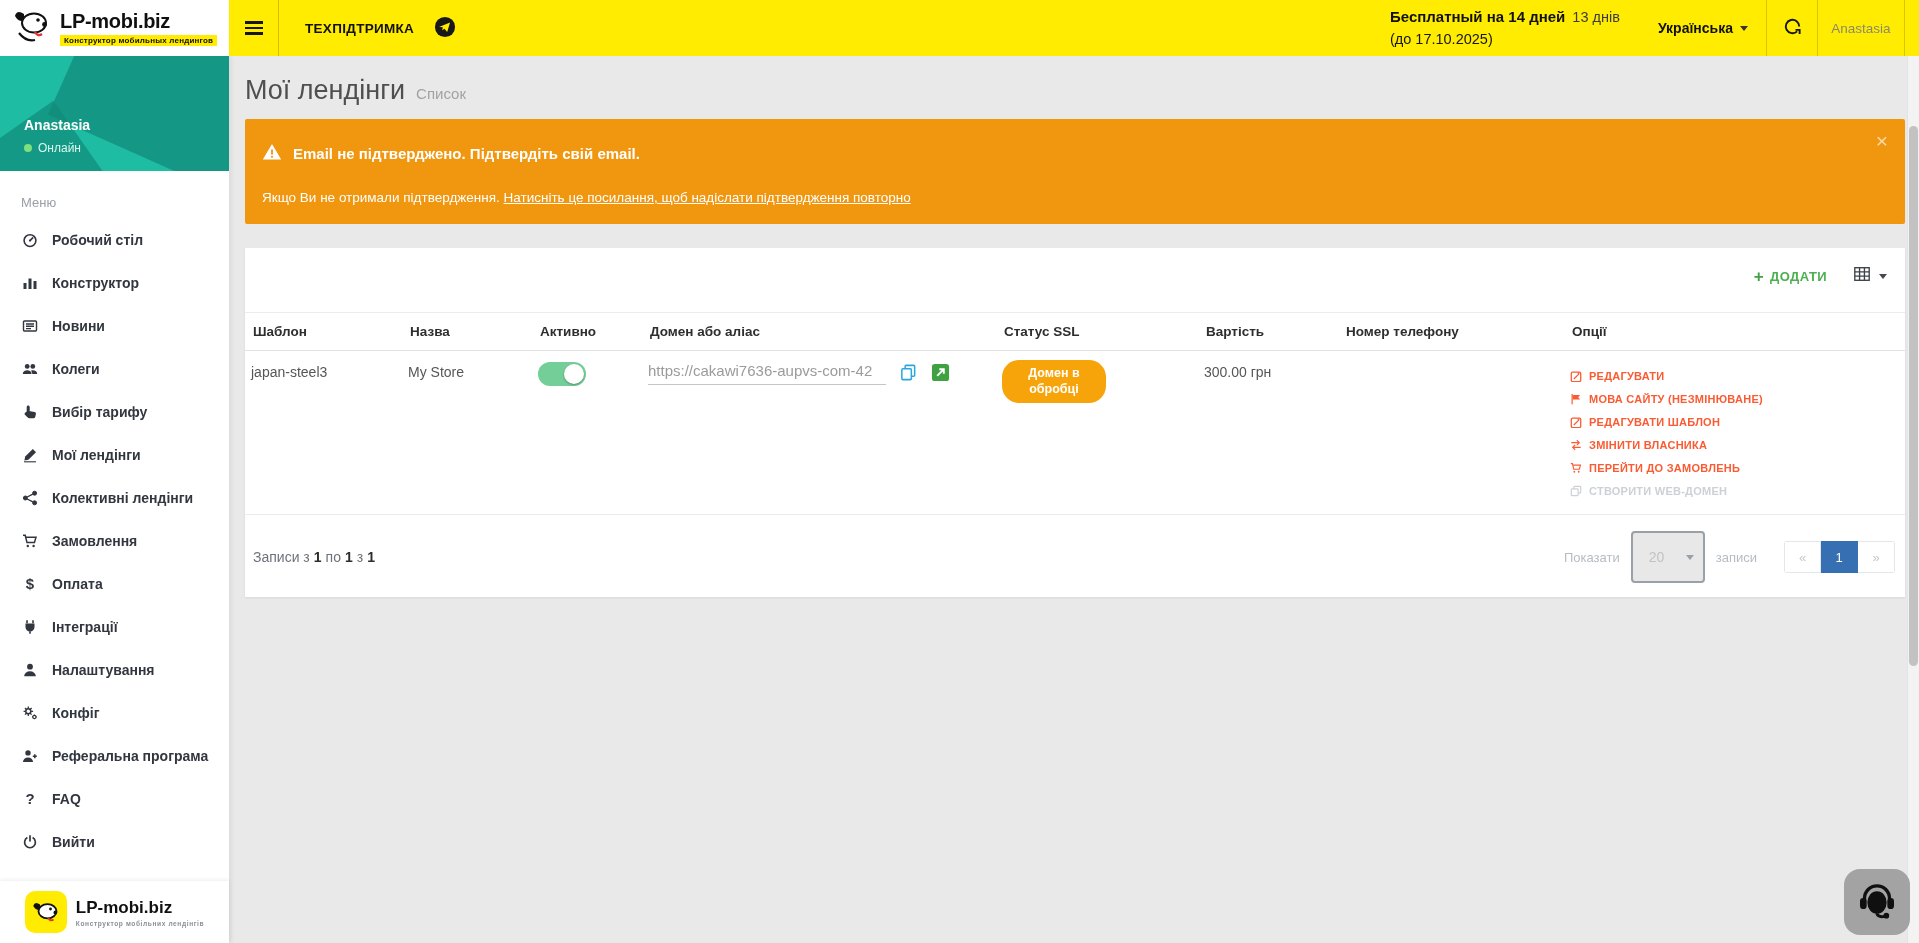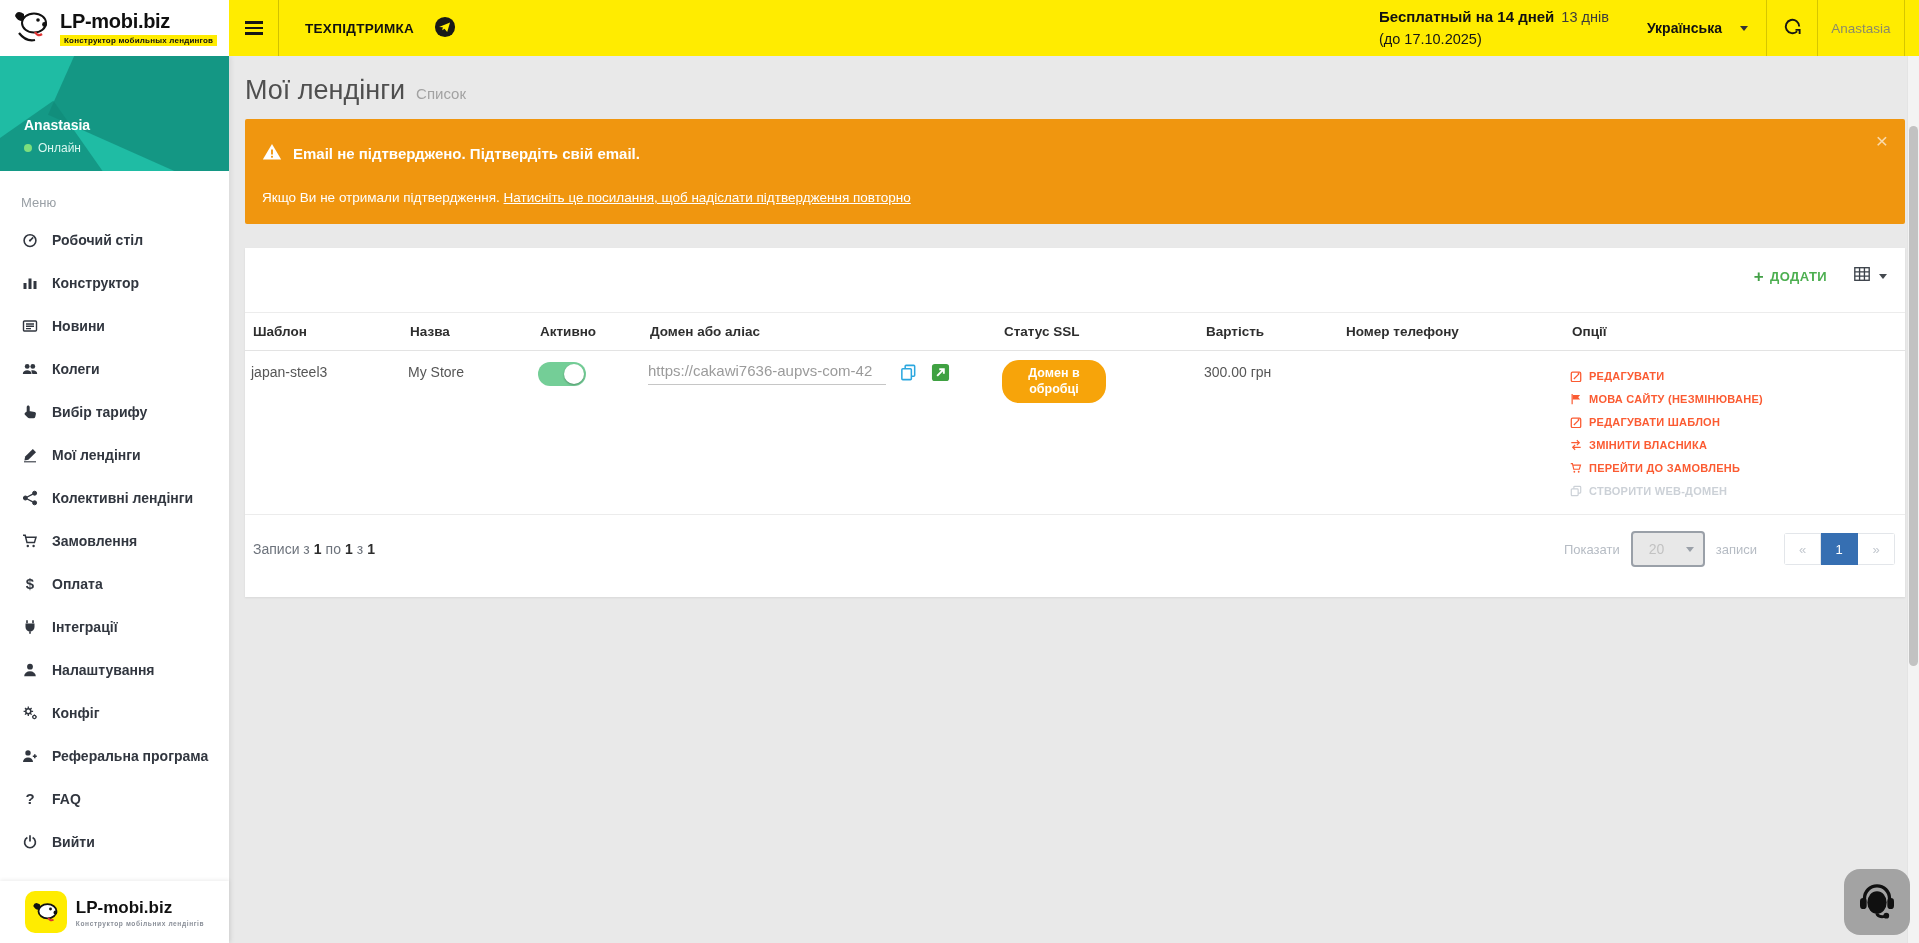--- a/index.html
+++ b/index.html
@@ -16,21 +16,21 @@
   .brand-sub { font-size:8px; font-weight:700; color:#101010; background:#ffec00; padding:1px 4px; margin-top:2px; letter-spacing:.2px; }
   .burger { width:50px; display:flex; flex-direction:column; justify-content:center; align-items:center; gap:3px; border-right:1px solid rgba(0,0,0,.18); cursor:pointer; }
   .burger .bar { width:18px; height:2.4px; background:#161616; }
   .support { display:flex; align-items:center; gap:20px; padding:0 26px; font-size:13.5px; font-weight:700; color:#111; letter-spacing:.3px; cursor:pointer; }
   .tb-spacer { flex:1; }
   .trial { display:flex; flex-direction:column; justify-content:center; line-height:1.45; margin-right:20px; }
   .trial-l1 { display:flex; gap:7px; align-items:baseline; }
   .trial-plan { font-size:15px; font-weight:800; color:#111; }
   .trial-days { font-size:14.5px; color:#3c3c3c; }
   .trial-until { font-size:14.5px; color:#161616; }
-  .lang { display:flex; align-items:center; gap:18px; padding:0 18px; font-size:14px; font-weight:700; color:#111; cursor:pointer; }
+  .lang { display:flex; align-items:center; gap:7px; padding:0 18px; font-size:14px; font-weight:700; color:#111; cursor:pointer; }
   .caret { width:0; height:0; border-left:4px solid transparent; border-right:4px solid transparent; border-top:5px solid #333; }
   .vdiv { width:1px; background:rgba(0,0,0,.16); }
   .refresh { width:50px; display:flex; align-items:center; justify-content:center; cursor:pointer; }
   .tb-user { width:86px; display:flex; align-items:center; justify-content:center; font-size:13.5px; color:#8a8a6a; cursor:pointer; }
   .tb-end { width:14px; }
 
   
   .sidebar { position:absolute; top:56px; left:0; bottom:0; width:229px; background:#fff; box-shadow:2px 0 5px rgba(0,0,0,.07); z-index:5; }
   .profile { height:115px; background:#1fbca4; position:relative; overflow:hidden; display:flex; flex-direction:column; justify-content:flex-end; padding:0 0 16px 24px; }
   .profile::before { content:""; position:absolute; top:-40px; right:-60px; width:220px; height:150px; background:#13917f; transform:rotate(24deg); opacity:.85; }
@@ -78,26 +78,26 @@
   .domain-input { width:238px; border:none; outline:none; border-bottom:1px solid #c6c6c6; background:transparent; color:#9b9b9b; font-size:15px; font-family:"Liberation Sans",sans-serif; padding:2px 0 5px; }
   .icon-btn { display:flex; cursor:pointer; }
   .badge { display:inline-block; background:#f7a40a; color:#fff; font-size:12.5px; font-weight:700; line-height:1.25; text-align:center; width:104px; padding:6px 10px; border-radius:17px; margin-top:-4px; }
   .cell-price { color:#8c8c8c; font-size:14.5px; }
   .opt { display:flex; align-items:center; gap:6px; height:23px; color:#fb5b32; font-size:11px; font-weight:700; letter-spacing:.25px; cursor:pointer; white-space:nowrap; }
   .opt .ic { width:13px; display:flex; color:#fb5b32; }
   .opt svg { width:12px; height:12px; }
   .opt.disabled { color:#ccd1d7; cursor:default; }
   .opt.disabled .ic { color:#ccd1d7; }
 
-  .tfoot { display:flex; justify-content:space-between; align-items:center; padding:16px 10px 30px 8px; }
+  .tfoot { display:flex; justify-content:space-between; align-items:center; padding:16px 10px 14px 8px; }
   .records { display:flex; gap:4px; font-size:14px; color:#6d737c; }
   .records b { color:#2d2d2d; }
   .foot-right { display:flex; align-items:center; gap:11px; }
   .muted { font-size:13px; color:#b6bcc4; }
-  .size-select { width:74px; height:36px; background:#e8e8e8; border:2px solid #9aa0a8; border-radius:4px; display:flex; align-items:center; justify-content:space-between; padding:0 9px 0 16px; color:#c2c2c2; font-size:14px; cursor:pointer; }
+  .size-select { width:74px; height:52px; background:#e8e8e8; border:2px solid #9aa0a8; border-radius:4px; display:flex; align-items:center; justify-content:space-between; padding:0 9px 0 16px; color:#c2c2c2; font-size:14px; cursor:pointer; }
   .size-select .caret { border-top-color:#9aa0a8; }
   .pager { display:inline-flex; margin-left:16px; border-radius:3px; overflow:hidden; }
   .pg { min-width:37px; height:32px; display:flex; align-items:center; justify-content:center; font-size:13px; background:#fff; border:1px solid #e3e6ea; color:#c3c8cf; cursor:pointer; }
   .pg + .pg { border-left:none; }
   .pg.active { background:#366fb2; border-color:#366fb2; color:#fff; }
 
   
   .chat-btn { position:absolute; right:9px; bottom:8px; width:66px; height:66px; border-radius:16px; background:#a3a3a3; display:flex; align-items:center; justify-content:center; cursor:pointer; z-index:20; }
   .sb-track { position:absolute; right:0; top:56px; bottom:0; width:12px; background:#f3f3f3; border-left:1px solid #e4e4e4; z-index:8; }
   .sb-thumb { position:absolute; right:1px; top:70px; width:9px; height:540px; border-radius:5px; background:#c2c2c2; cursor:grab; }

